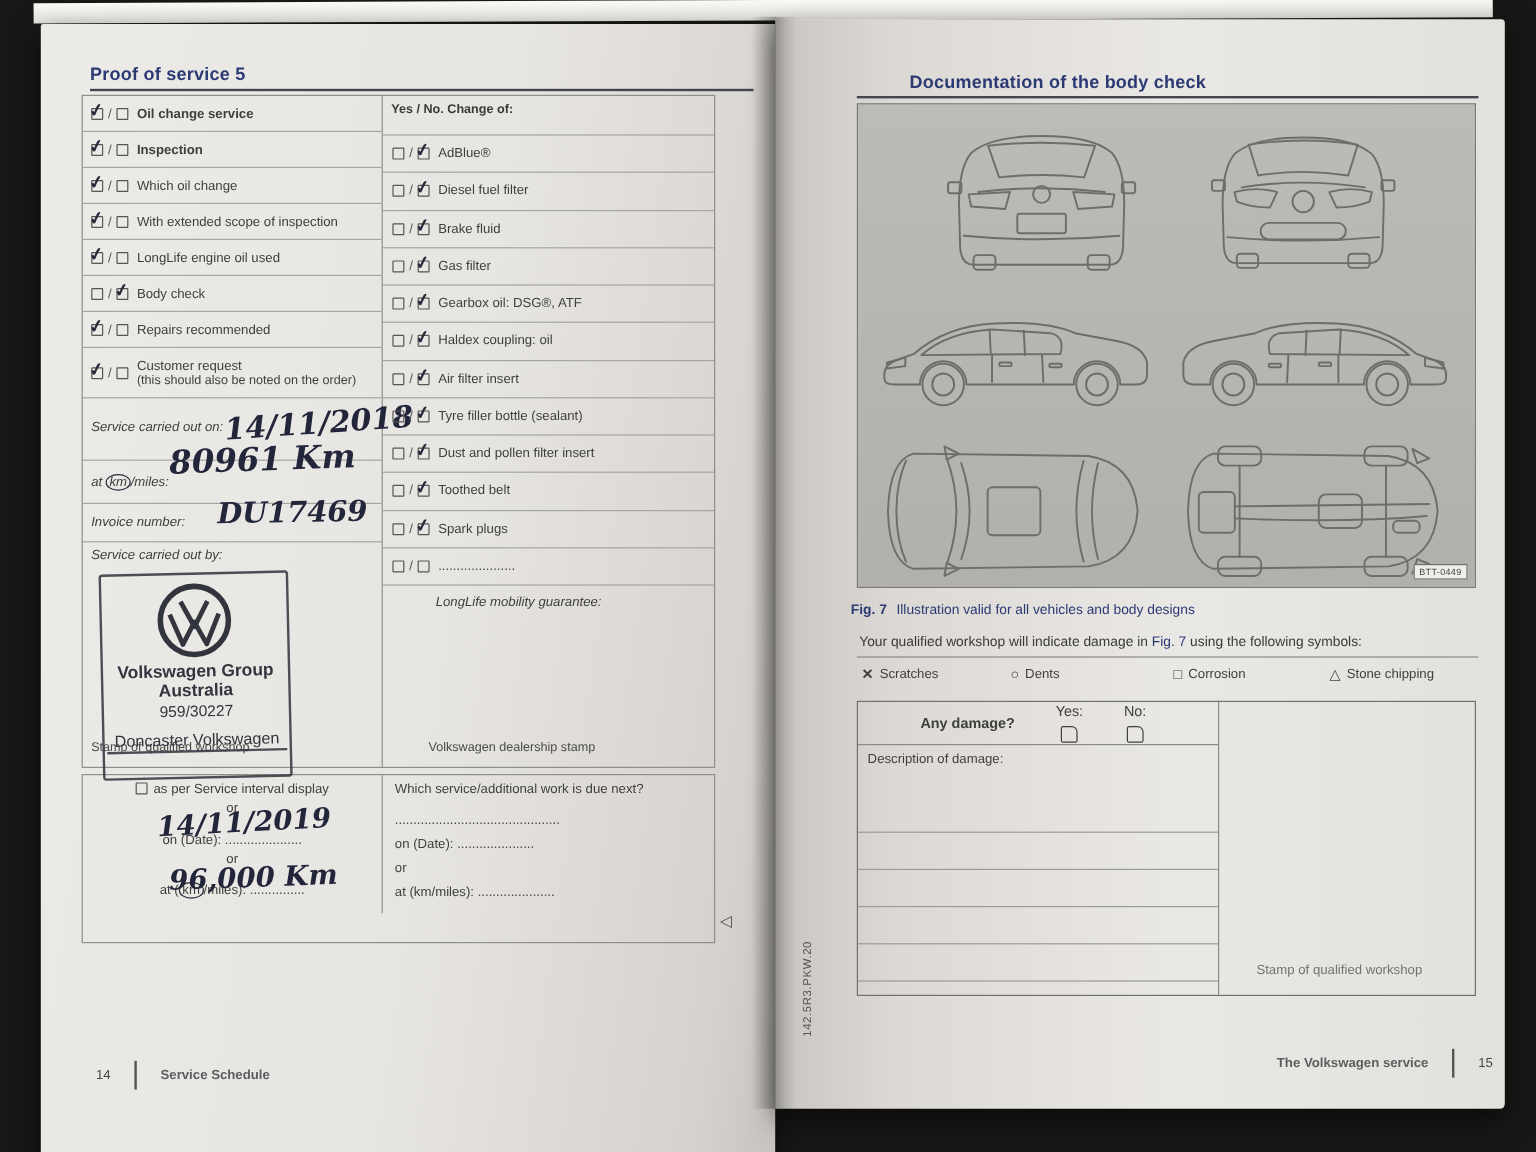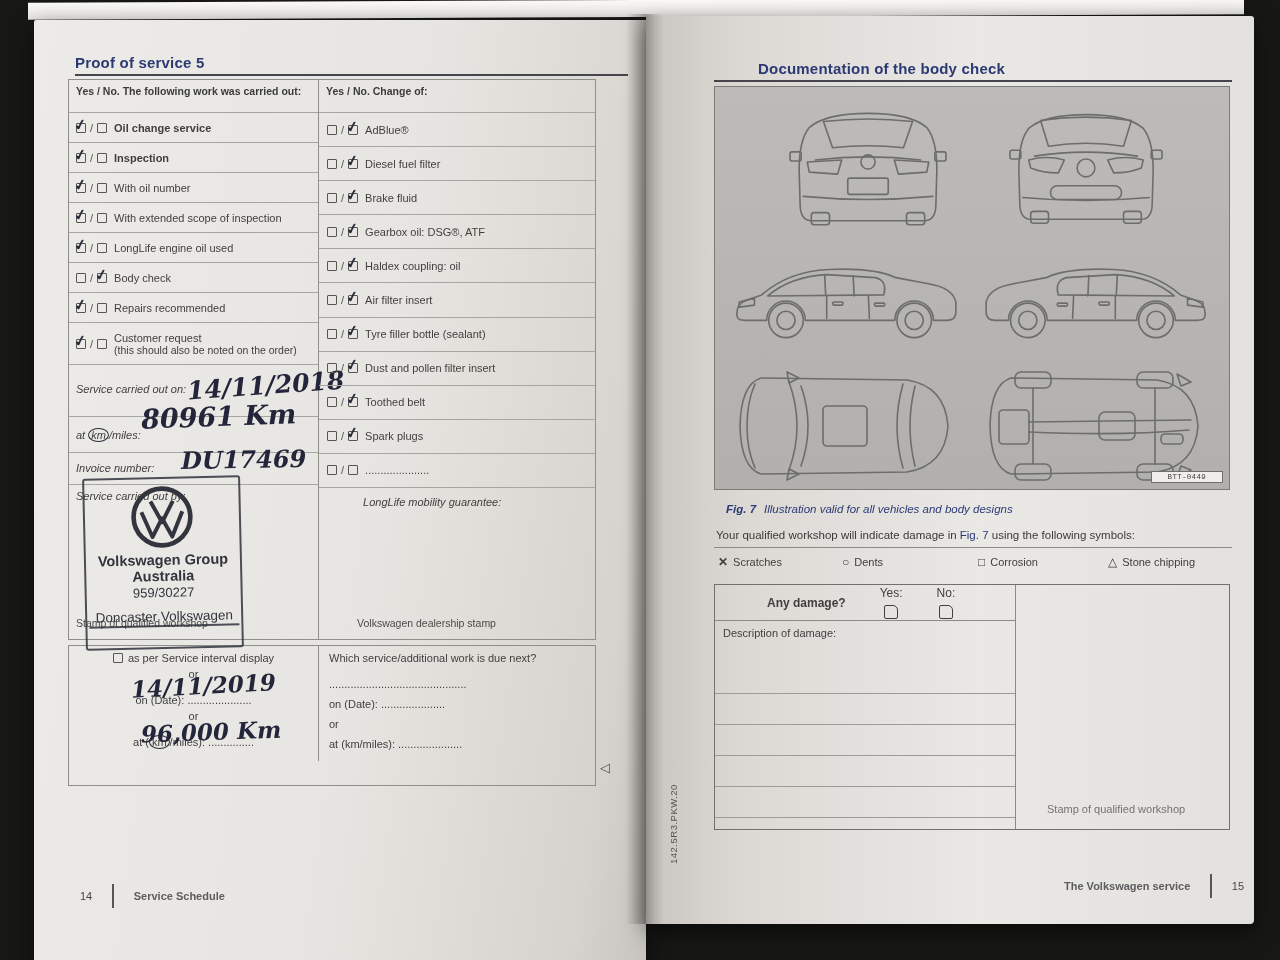--- a/index.html
+++ b/index.html
@@ -92,23 +92,23 @@
   .fpage { color: #454543; }
   .ftitle { color: #5d5d5f; font-weight: bold; }
 
   
   .fig-box { position: absolute; left: 68px; top: 70px; width: 516px; height: 404px;
     background: linear-gradient(180deg, #bcbbb8, #b1b0ad); border: 1px solid #7b7b77; }
   .carsvg { position: absolute; }
   .carsvg path, .carsvg circle, .carsvg rect, .carsvg polygon, .carsvg line {
     fill: none; stroke: #6d6d69; stroke-width: 1.6; stroke-linejoin: round; stroke-linecap: round; }
   .btt-tag { position: absolute; right: 6px; bottom: 6px; background: #efeeeb; border: 1px solid #6f6f6b;
-    font-size: 7.5px; padding: 1px 16px; color: #3f3f3d; letter-spacing: 0.3px; font-family: Liberation Mono, monospace; }
-
-  .figcap { position: absolute; left: 80px; top: 487px; font-size: 11.5px; color: #2c3a74; font-style: italic; }
+    font-size: 7.5px; padding: 1px 4px; color: #3f3f3d; letter-spacing: 0.3px; }
+
+  .figcap { position: absolute; left: 63px; top: 487px; font-size: 11.5px; color: #2c3a74; }
   .figcap b { margin-right: 8px; }
   .sym-intro { position: absolute; left: 70px; top: 513px; font-size: 11.5px; color: #3a3a38; }
   .sym-rule { position: absolute; left: 68px; top: 531px; width: 518px; height: 1px; background: #8a8a86; }
   .symbol { position: absolute; top: 539px; font-size: 11px; color: #3f3f3d; display: flex; align-items: center; gap: 5px; }
   .symglyph { font-size: 12px; }
 
   .dmg-box { position: absolute; left: 68px; top: 568px; width: 516px; height: 246px; border: 1.2px solid #70706c; }
   .dmg-div { position: absolute; left: 300px; top: 0; bottom: 0; width: 1px; background: #8a8a86; }
   .dmg-head { position: absolute; left: 0; top: 0; width: 300px; height: 36px; border-bottom: 1px solid #8a8a86;
     display: flex; align-items: center; font-size: 12px; }
@@ -127,21 +127,20 @@
 
 <div class="photo">
   <div class="top-edge"></div>
 
   <div class="page page-left">
     <div class="ptitle" style="left:41px; top:34px;">Proof of service 5</div>
     <div class="trule" style="left:41px; top:54px; width:553px;"></div>
 
     <div class="svc-table">
       <div class="colL">
-        <div class="cell thead">Yes / No. The following work was carried out:</div>
 
         <div class="cell witem bold tick-first">
           <span class="cbpair">
               <span class="cb first"></span>
               <span class="slash"></span>
               <span class="cb second"></span>
             </span>
           <span class="wlabel">Oil change service</span>
         </div>
         <div class="cell witem bold tick-first">
@@ -151,21 +150,21 @@
               <span class="cb second"></span>
             </span>
           <span class="wlabel">Inspection</span>
         </div>
         <div class="cell witem tick-first">
           <span class="cbpair">
               <span class="cb first"></span>
               <span class="slash"></span>
               <span class="cb second"></span>
             </span>
-          <span class="wlabel">With oil number</span>
+          <span class="wlabel">Which oil change</span>
         </div>
         <div class="cell witem tick-first">
           <span class="cbpair">
               <span class="cb first"></span>
               <span class="slash"></span>
               <span class="cb second"></span>
             </span>
           <span class="wlabel">With extended scope of inspection</span>
         </div>
         <div class="cell witem tick-first">
@@ -238,20 +237,28 @@
             </span>
           <span>Diesel fuel filter</span>
         </div>
         <div class="citem tick-second">
           <span class="cbpair">
               <span class="cb first"></span>
               <span class="slash"></span>
               <span class="cb second"></span>
             </span>
           <span>Brake fluid</span>
+        </div>
+        <div class="citem tick-second">
+          <span class="cbpair">
+              <span class="cb first"></span>
+              <span class="slash"></span>
+              <span class="cb second"></span>
+            </span>
+          <span>Gas filter</span>
         </div>
         <div class="citem tick-second">
           <span class="cbpair">
               <span class="cb first"></span>
               <span class="slash"></span>
               <span class="cb second"></span>
             </span>
           <span>Gearbox oil: DSG®, ATF</span>
         </div>
         <div class="citem tick-second">

